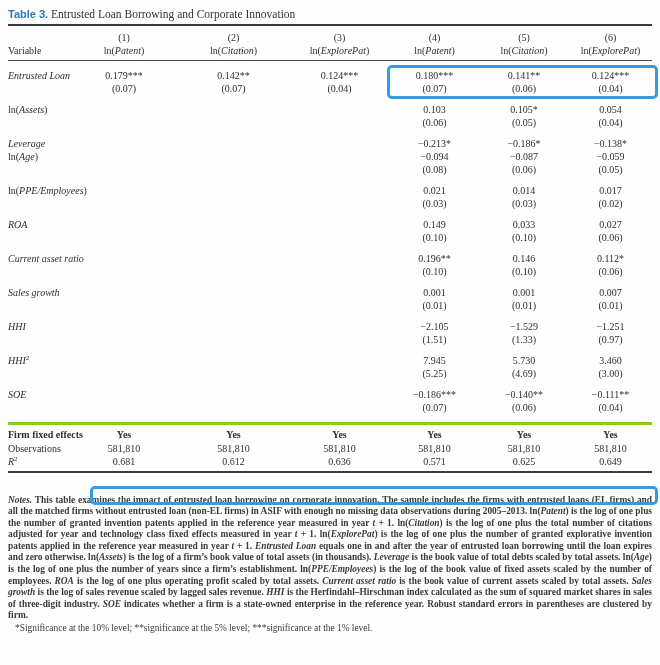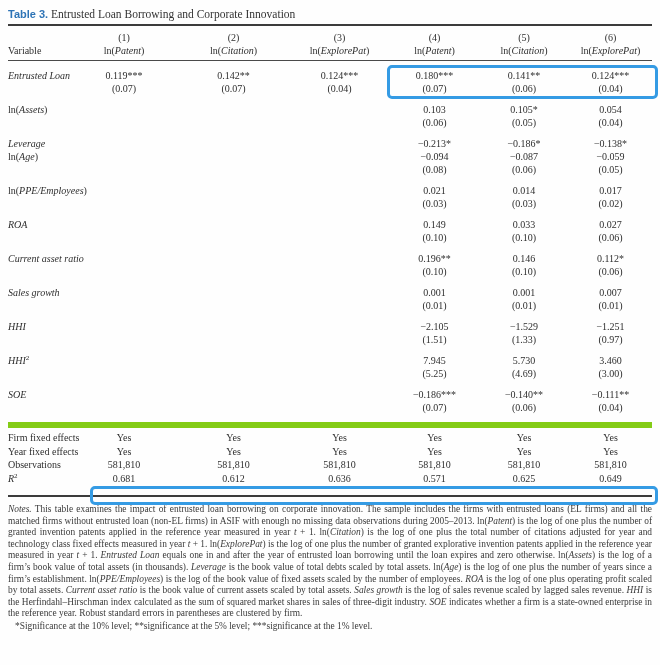--- a/index.html
+++ b/index.html
@@ -15,24 +15,24 @@
   col.c-lbl{width:62px;}
   col.c1{width:108px;} col.c2{width:111px;} col.c3{width:101px;}
   col.c4{width:89px;}  col.c5{width:90px;}  col.c6{width:83px;}
   th,td{font-size:10px;font-weight:normal;text-align:center;padding:0;line-height:13px;color:#2e2e2e;}
   .lbl{text-align:left;white-space:nowrap;overflow:visible;}
   thead tr:first-child th{border-top:2px solid #3c3c3c;padding-top:5px;}
   thead tr:last-child th{border-bottom:1px solid #4a4a4a;padding-bottom:3px;}
   tbody.vars tr:first-child td{padding-top:8px;}
   tbody.vars tr.se td{padding-bottom:8px;}
   tbody.sum td{line-height:13.5px;}
-  tbody.sum tr:first-child td{border-top:6px solid #84cc16;padding-top:3px;}
-  tbody.sum tr:last-child td{border-bottom:2px solid #3c3c3c;padding-bottom:10px;}
+  tbody.sum tr:first-child td{border-top:3px solid #84cc16;padding-top:3px;font-weight:bold;}
+  tbody.sum tr:last-child td{border-bottom:2px solid #3c3c3c;padding-bottom:2px;}
   .hl{position:absolute;border:3px solid #359BE4;border-radius:5px;box-sizing:border-box;pointer-events:none;}
-  .notes{margin:7px 8px 0 8px;font-size:9.4px;line-height:11.6px;text-align:justify;color:#3a3a3a;}
+  .notes{margin:22px 8px 0 8px;font-size:9.4px;line-height:11.6px;text-align:justify;color:#3a3a3a;font-weight:bold;}
   .sig{margin:1px 8px 4px 8px;padding-left:7px;font-size:9.4px;line-height:11.6px;color:#3a3a3a;}
 </style>
 </head>
 <body>
 
 <div class="paper" id="paper">
 
   <div class="title">
     <span class="title-label" style="color: rgb(46, 116, 182);">Table 3.</span>
     <span>Entrusted Loan Borrowing and Corporate Innovation</span>
@@ -64,21 +64,21 @@
           <th><span>ln(</span><span class="it">Citation</span><span>)</span></th>
           <th><span>ln(</span><span class="it">ExplorePat</span><span>)</span></th>
           <th><span>ln(</span><span class="it">Patent</span><span>)</span></th>
           <th><span>ln(</span><span class="it">Citation</span><span>)</span></th>
           <th><span>ln(</span><span class="it">ExplorePat</span><span>)</span></th>
         </tr>
       </thead>
     <tbody id="tbody-vars" class="vars">
         <tr class="coef">
           <td class="lbl"><span class="it">Entrusted Loan</span></td>
-          <td class="val">0.119***</td>
+          <td class="val">0.179***</td>
           <td class="val">0.142**</td>
           <td class="val">0.124***</td>
           <td class="val">0.180***</td>
           <td class="val">0.141**</td>
           <td class="val">0.124***</td>
         </tr>
         <tr class="se">
           <td class="lbl"></td>
           <td class="val">(0.07)</td>
           <td class="val">(0.07)</td>
@@ -255,29 +255,20 @@
           <td class="val"></td>
           <td class="val"></td>
           <td class="val">(0.07)</td>
           <td class="val">(0.06)</td>
           <td class="val">(0.04)</td>
         </tr>
       </tbody>
     <tbody id="tbody-sum" class="sum">
         <tr>
           <td class="lbl"><span>Firm fixed effects</span></td>
-          <td class="val">Yes</td>
-          <td class="val">Yes</td>
-          <td class="val">Yes</td>
-          <td class="val">Yes</td>
-          <td class="val">Yes</td>
-          <td class="val">Yes</td>
-        </tr>
-        <tr>
-          <td class="lbl"><span>Year fixed effects</span></td>
           <td class="val">Yes</td>
           <td class="val">Yes</td>
           <td class="val">Yes</td>
           <td class="val">Yes</td>
           <td class="val">Yes</td>
           <td class="val">Yes</td>
         </tr>
         <tr>
           <td class="lbl"><span>Observations</span></td>
           <td class="val">581,810</td>

